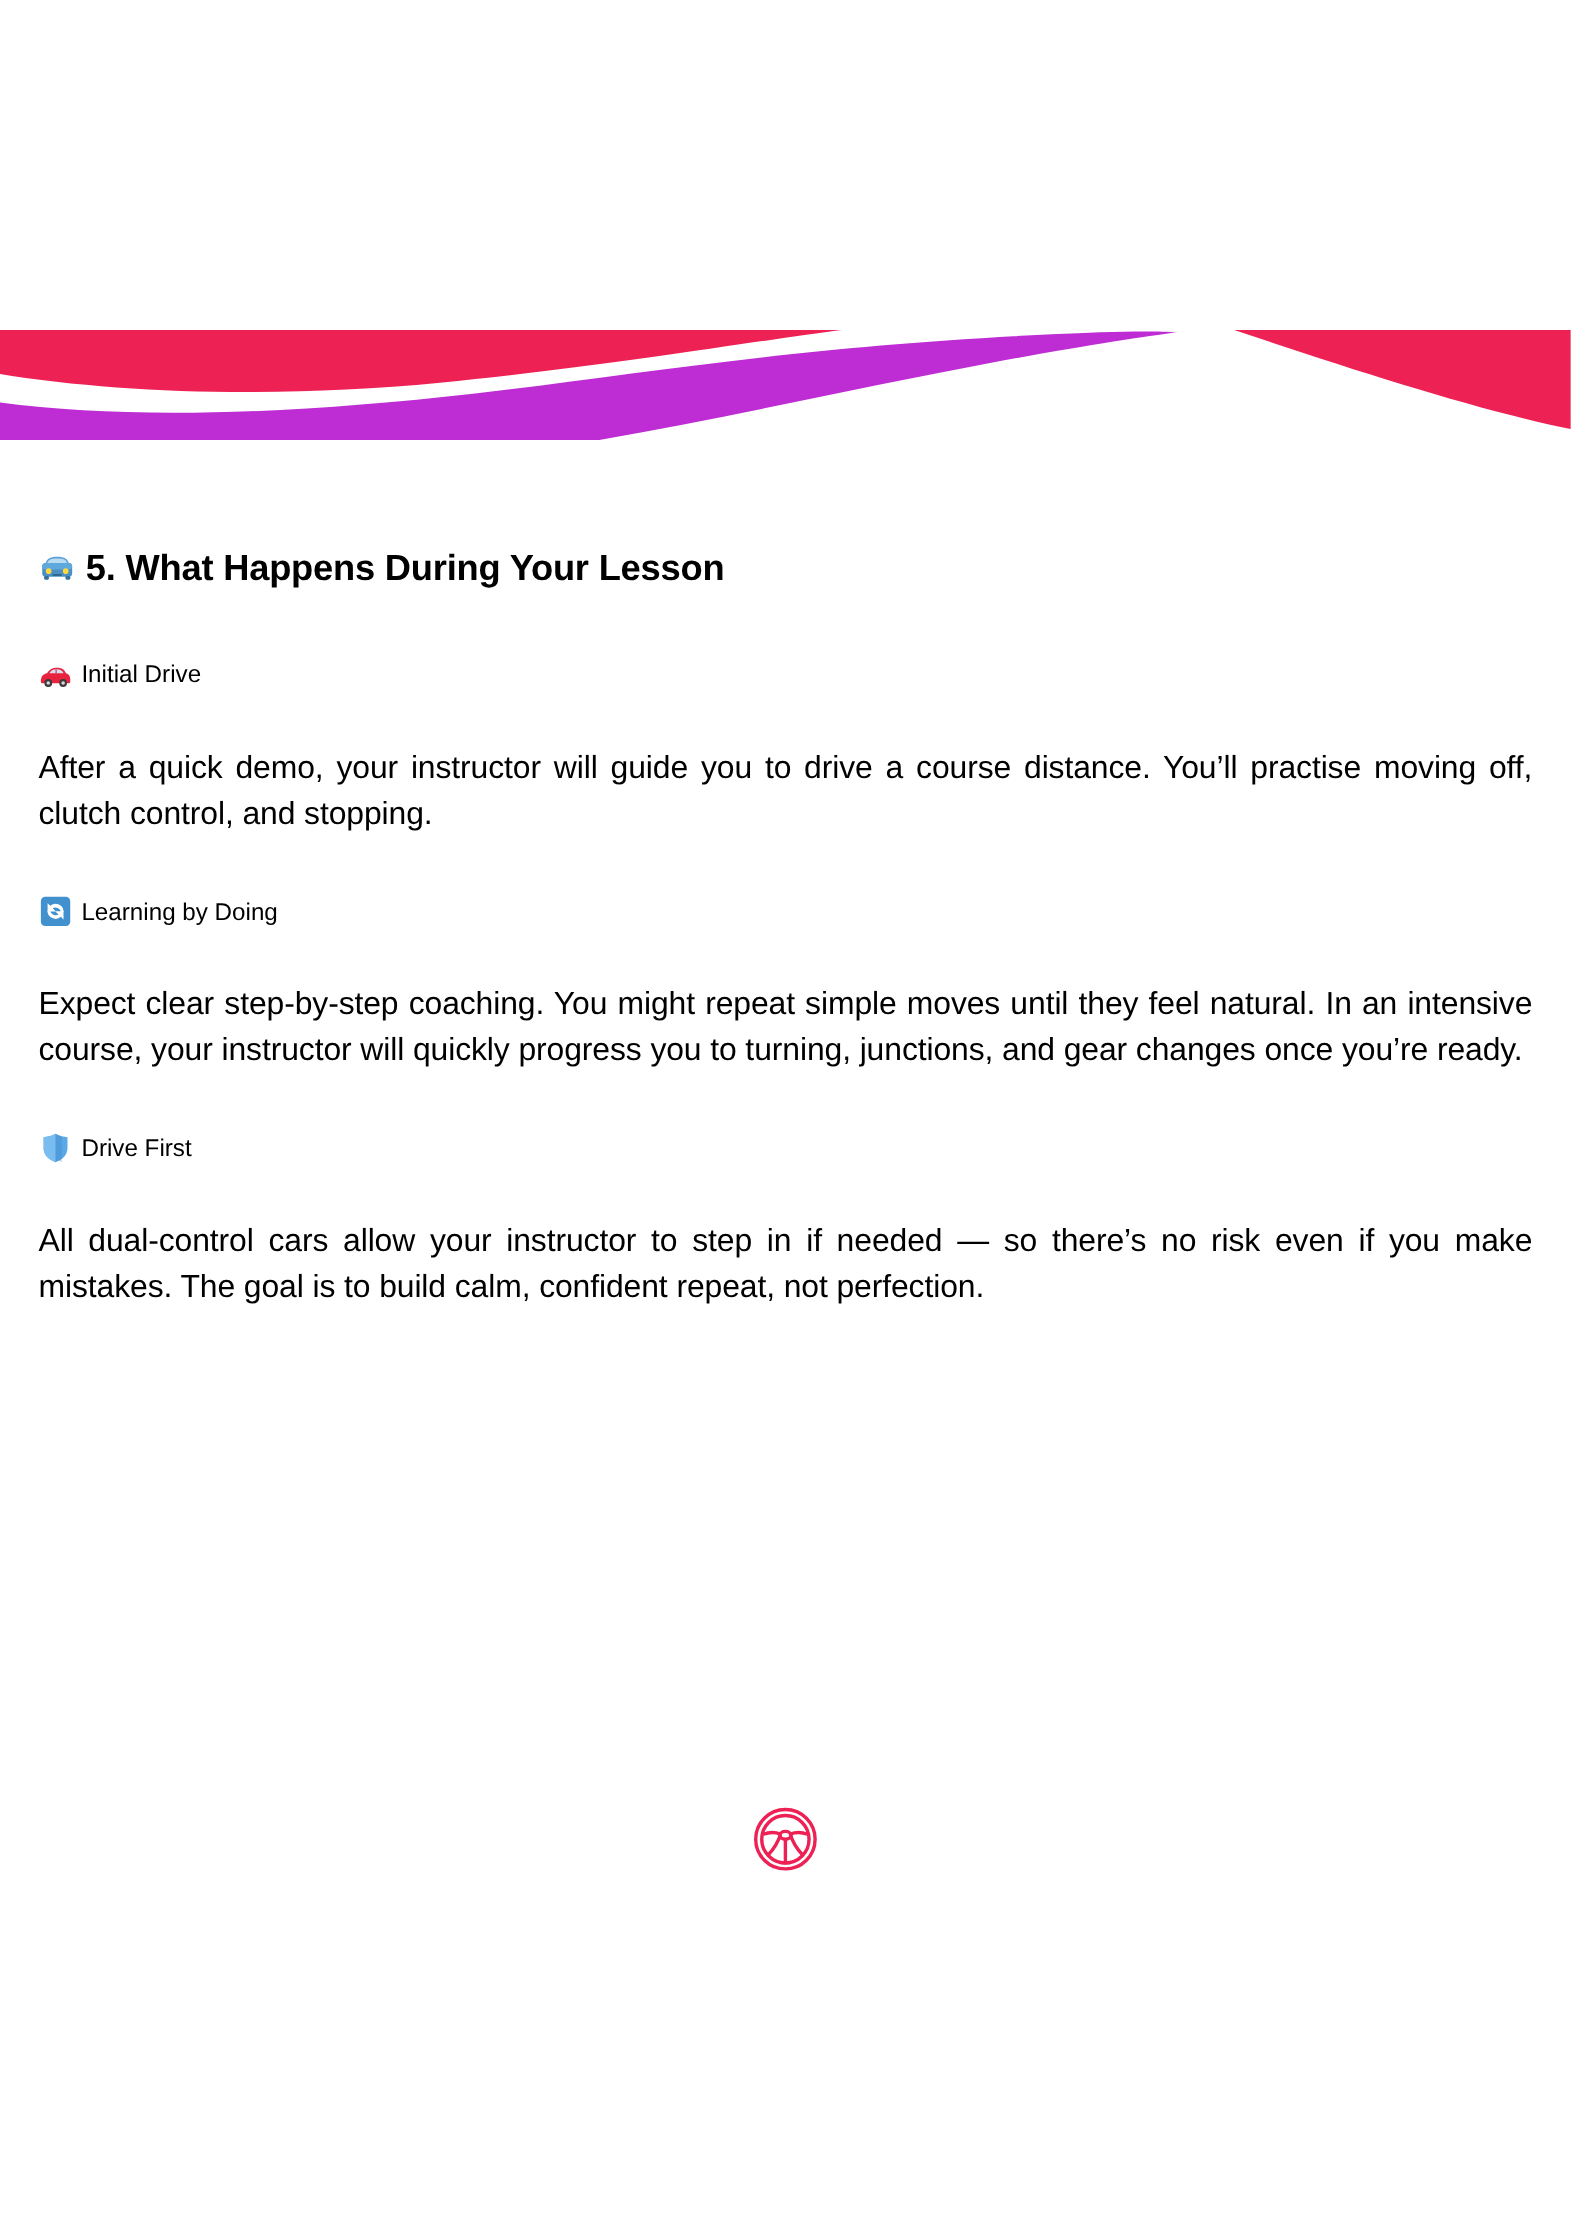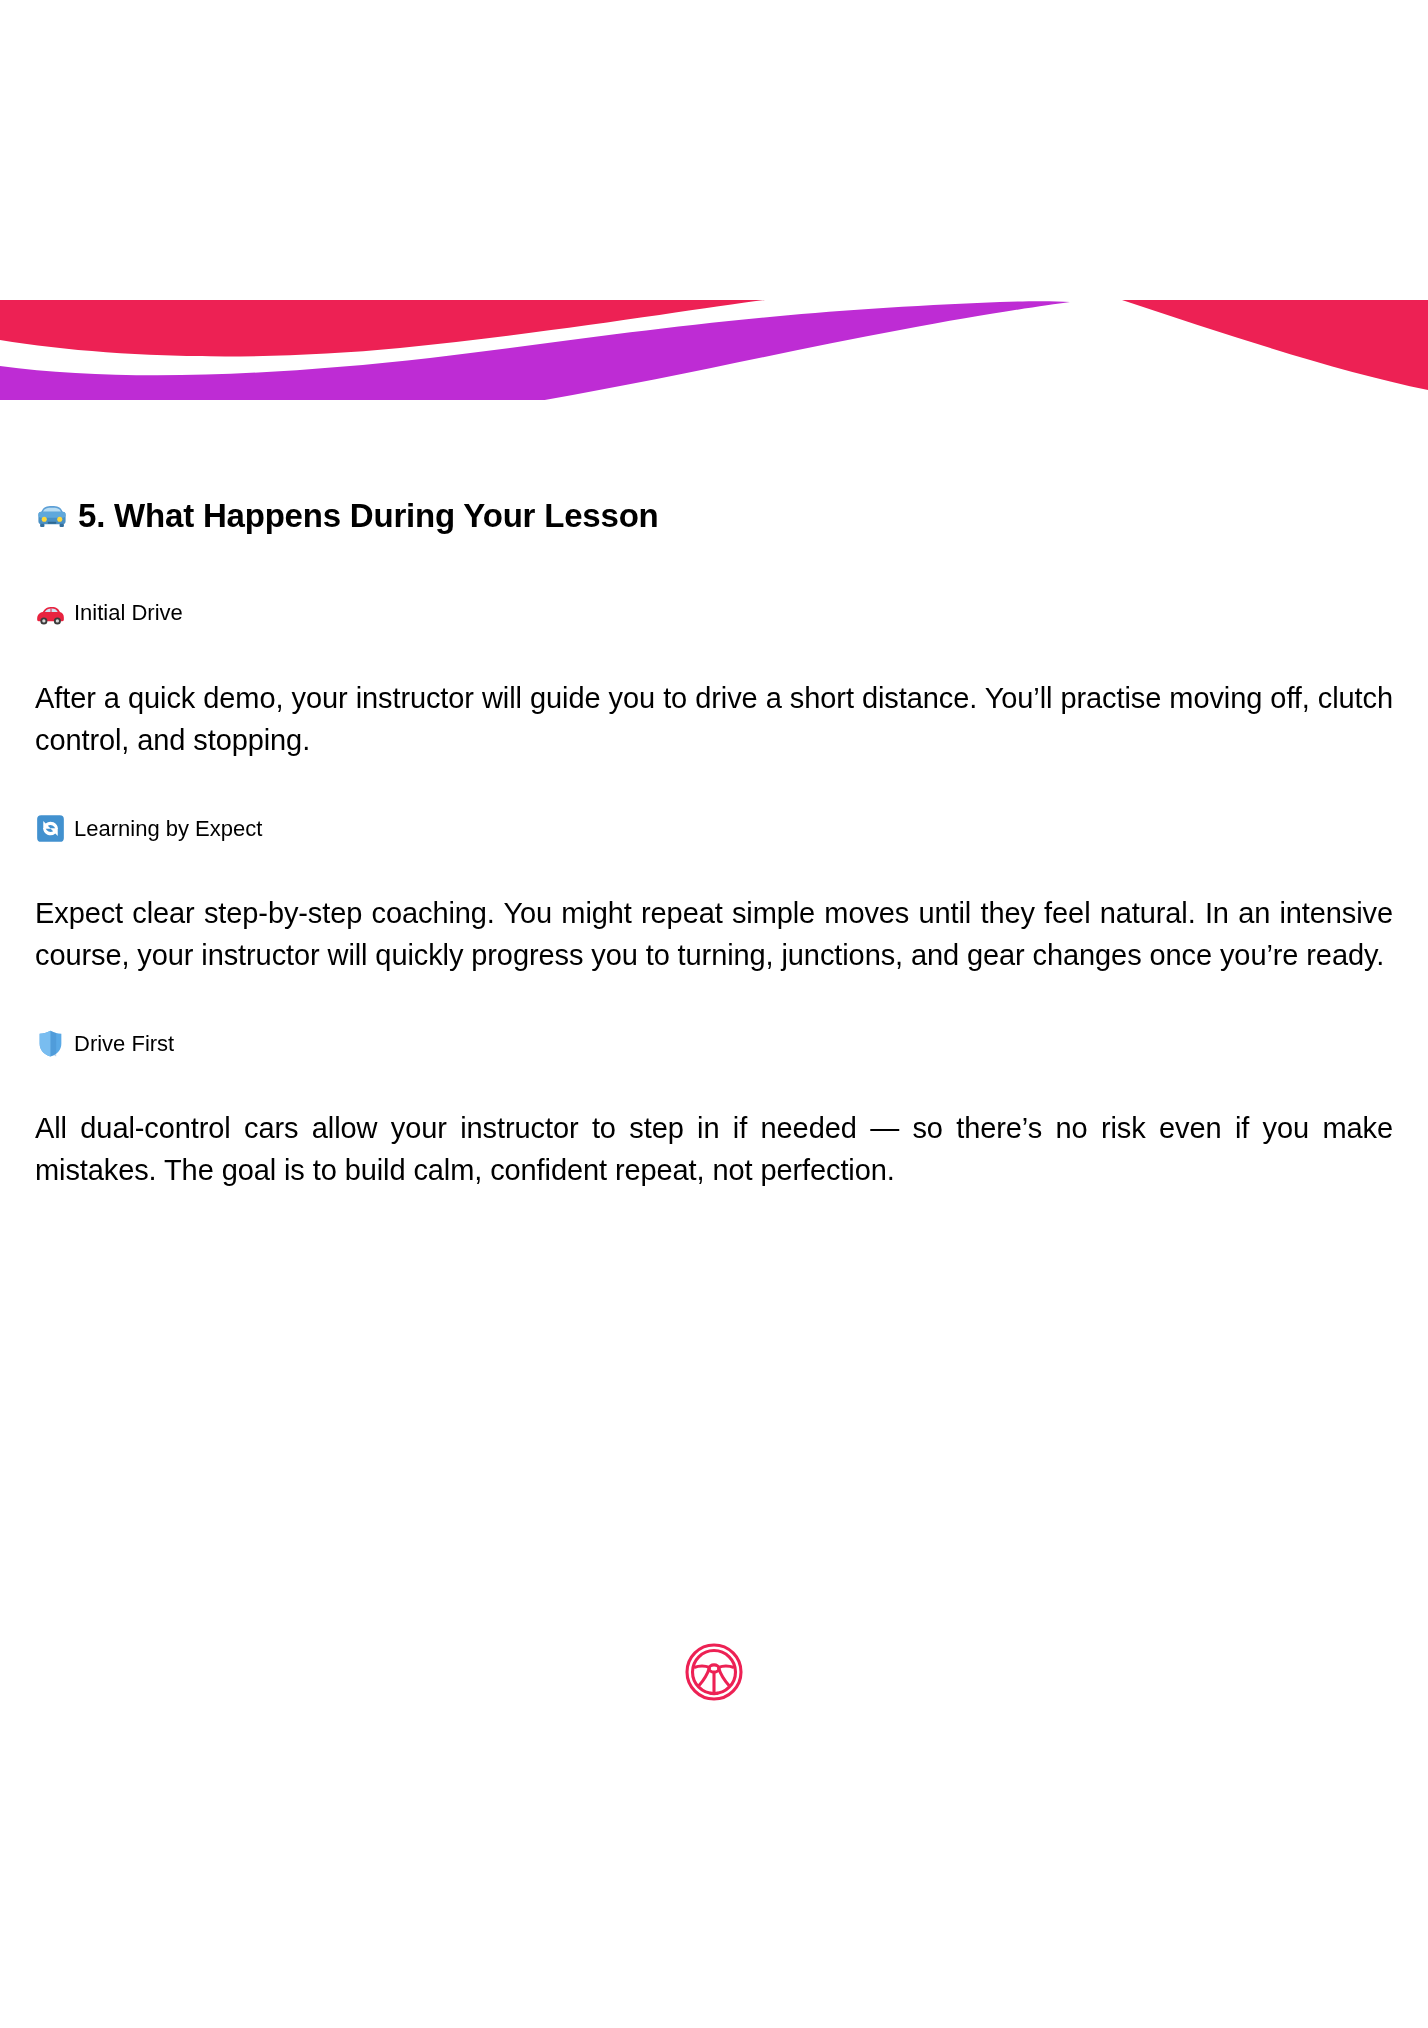--- a/index.html
+++ b/index.html
@@ -152,33 +152,33 @@
           <path d="M11.4 16.2 C13.6 13.1 15.4 12.2 19.2 12.2 C23 12.2 25 13.4 26.4 16.2 Z" fill="#CFE3F2"></path>
           <path d="M18.6 12.3 L18.6 16.2" stroke="#E8233F" stroke-width="1.2"></path>
           <circle cx="10.3" cy="26.6" r="4.1" fill="#3B3B3B"></circle>
           <circle cx="10.3" cy="26.6" r="1.9" fill="#D8D8D8"></circle>
           <circle cx="26" cy="26.6" r="4.1" fill="#3B3B3B"></circle>
           <circle cx="26" cy="26.6" r="1.9" fill="#D8D8D8"></circle>
         </svg>
       </span>
       <span>Initial Drive</span>
     </h2>
-    <p class="body-text">After a quick demo, your instructor will guide you to drive a short distance. You’ll practise moving off, clutch control, and stopping.</p>
+    <p class="body-text">After a quick demo, your instructor will guide you to drive a course distance. You’ll practise moving off, clutch control, and stopping.</p>
 
     <h2 class="sub-heading">
       <span class="emoji">
         <svg width="31" height="31" viewBox="0 0 36 36">
           <rect x="2.5" y="2.5" width="31" height="31" rx="4.6" fill="#4291CF"></rect>
           <path d="M26.6 18.6 A8.6 8.6 0 0 0 12.4 12.2 L9.6 9.4 L9.6 18.2 L18.4 18.2 L14.9 14.7
                    A5.9 5.9 0 0 1 23.7 18.6 Z" fill="#FFFFFF"></path>
           <path d="M9.4 17.4 A8.6 8.6 0 0 0 23.6 23.8 L26.4 26.6 L26.4 17.8 L17.6 17.8 L21.1 21.3
                    A5.9 5.9 0 0 1 12.3 17.4 Z" fill="#FFFFFF"></path>
         </svg>
       </span>
-      <span>Learning by Expect</span>
+      <span>Learning by Doing</span>
     </h2>
     <p class="body-text">Expect clear step-by-step coaching. You might repeat simple moves until they feel natural. In an intensive course, your instructor will quickly progress you to turning, junctions, and gear changes once you’re ready.</p>
 
     <h2 class="sub-heading">
       <span class="emoji">
         <svg width="31" height="31" viewBox="0 0 36 36">
           <path d="M18 3.2 C13.6 5.6 9.4 6.6 5.4 6.8 L5.4 18.2
                    C5.4 25.4 10.4 30.4 18 33.2
                    C25.6 30.4 30.6 25.4 30.6 18.2 L30.6 6.8
                    C26.6 6.6 22.4 5.6 18 3.2 Z" fill="#5AA9E6"></path>

